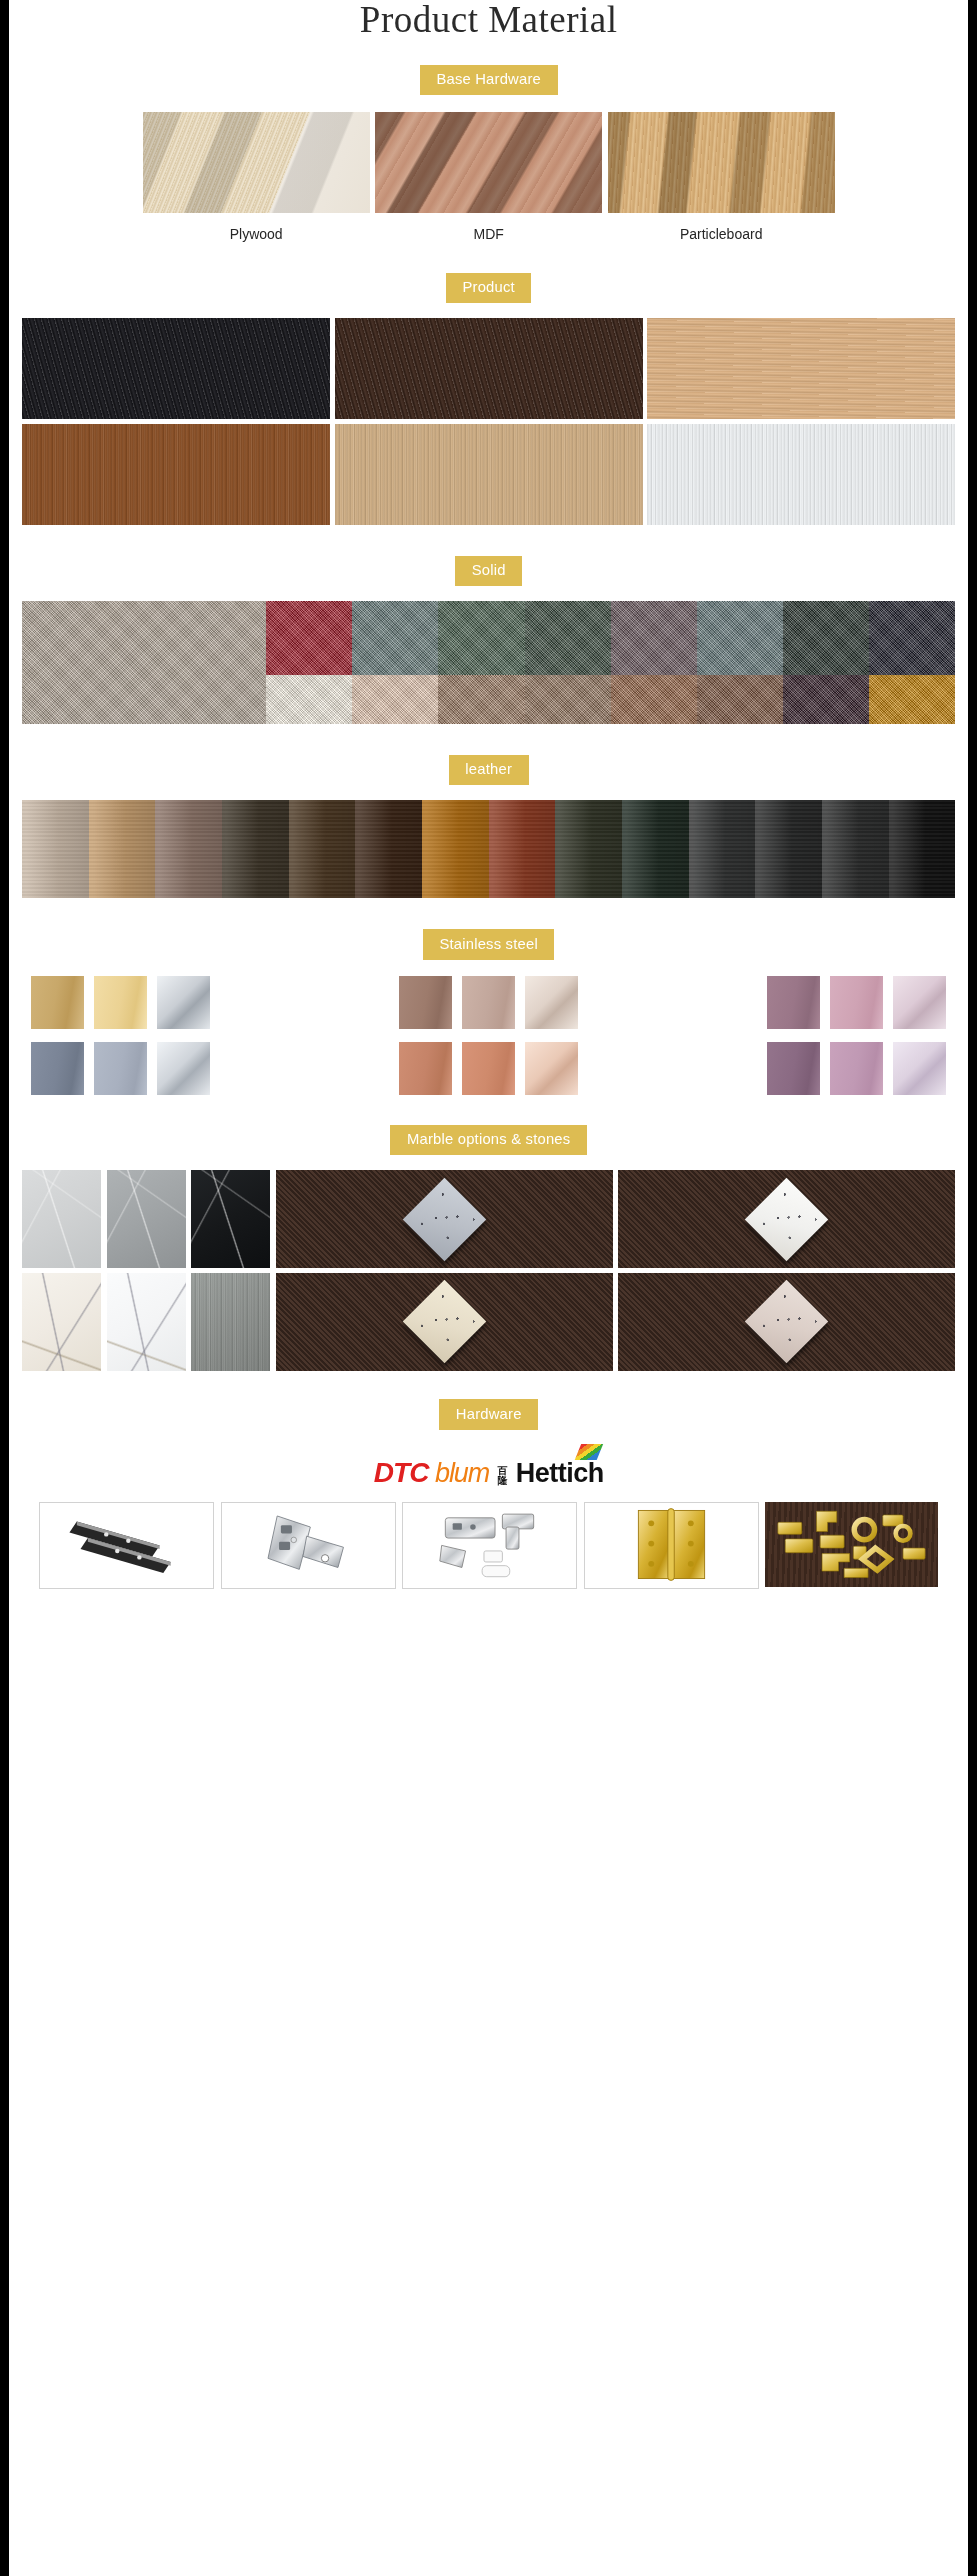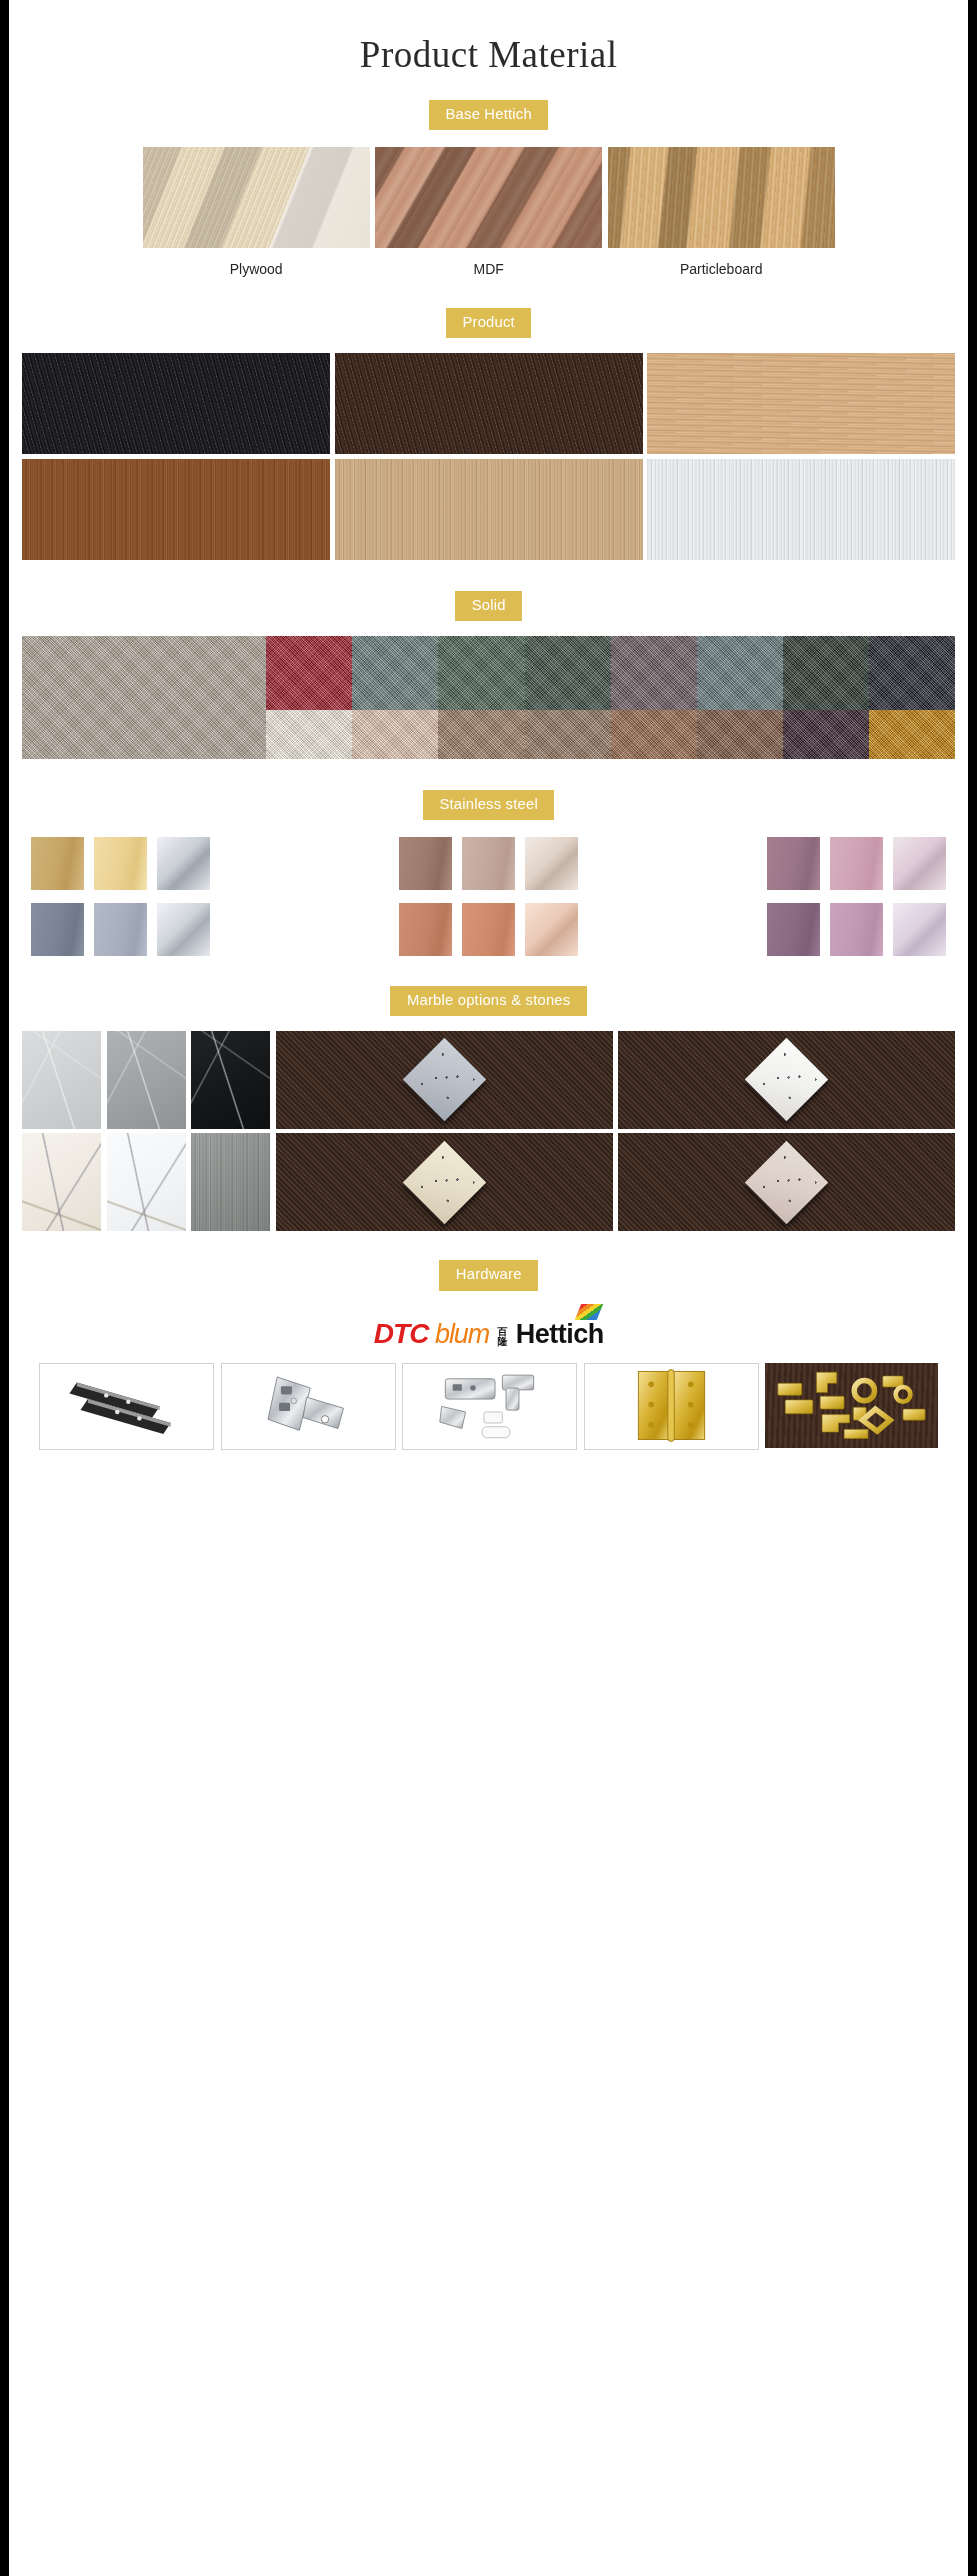--- a/index.html
+++ b/index.html
@@ -23,21 +23,20 @@
     overflow: hidden;
   }
 
   
   .page-title {
     text-align: center;
     font-family: "Liberation Serif", serif;
     font-size: 37px;
     color: #2b2b2b;
     letter-spacing: 0.5px;
-    padding-top: 35px;
     line-height: 1.1;
   }
 
   
   .badge-wrap {
     display: flex;
     justify-content: center;
   }
   .badge {
     background: #ddbc52;
@@ -310,21 +309,21 @@
 </head>
 <body>
 
 <div class="page">
 
   <div class="page-title">Product Material</div>
 
   <div class="section">
     <div class="spacer-26"></div>
     <div class="badge-wrap">
-      <span class="badge">Base Hettich</span>
+      <span class="badge">Base Hardware</span>
     </div>
     <div class="base-row">
       <div class="base-cell">
         <div class="base-img w-ply"></div>
         <div class="base-label">Plywood</div>
       </div>
       <div class="base-cell">
         <div class="base-img w-mdf"></div>
         <div class="base-label">MDF</div>
       </div>
@@ -387,20 +386,42 @@
           <div class="fab-bot weave" style="background:#37222c"></div>
         </div>
         <div class="fab-col">
           <div class="fab-top weave" style="background:#22222e"></div>
           <div class="fab-bot weave" style="background:#c2820c"></div>
         </div>
       </div>
     </div>
   </div>
 
+  <div class="section">
+    <div class="spacer-34"></div>
+    <div class="badge-wrap">
+      <span class="badge">leather</span>
+    </div>
+    <div class="leather-box">
+      <div class="leather-strip" style="background:#c9b8a7"></div>
+      <div class="leather-strip" style="background:#c49c6d"></div>
+      <div class="leather-strip" style="background:#8b7367"></div>
+      <div class="leather-strip" style="background:#3d3528"></div>
+      <div class="leather-strip" style="background:#4b3722"></div>
+      <div class="leather-strip" style="background:#3b2516"></div>
+      <div class="leather-strip" style="background:#b06d12"></div>
+      <div class="leather-strip" style="background:#8c3a22"></div>
+      <div class="leather-strip" style="background:#303426"></div>
+      <div class="leather-strip" style="background:#1e2a22"></div>
+      <div class="leather-strip" style="background:#303232"></div>
+      <div class="leather-strip" style="background:#272828"></div>
+      <div class="leather-strip" style="background:#2b2c2c"></div>
+      <div class="leather-strip" style="background:#131313"></div>
+    </div>
+  </div>
 
   <div class="section">
     <div class="spacer-34"></div>
     <div class="badge-wrap">
       <span class="badge">Stainless steel</span>
     </div>
     <div class="steel-wrap">
       <div class="steel-row">
         <div class="steel-group">
           <div class="steel-sw" style="background:linear-gradient(100deg,#d0b277,#c8a86a 45%,#bd9a58 70%,#d6bb85)"></div>

